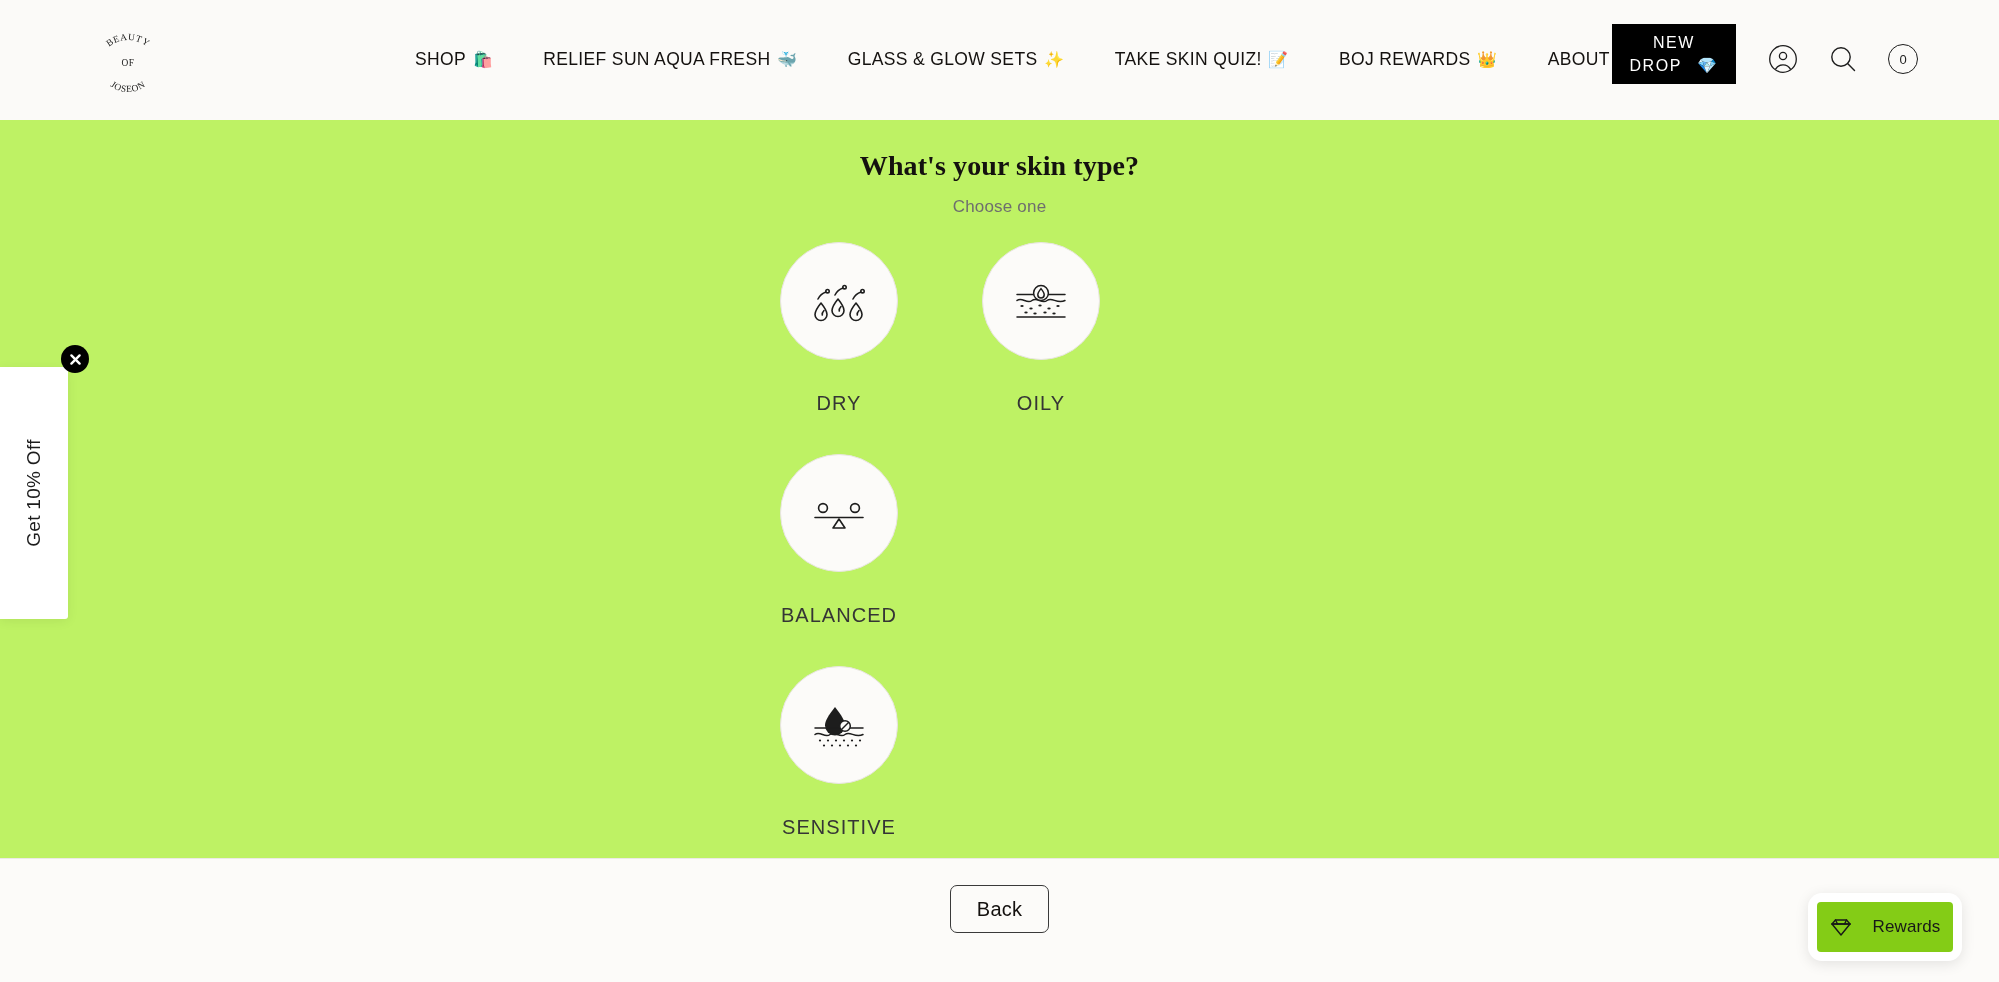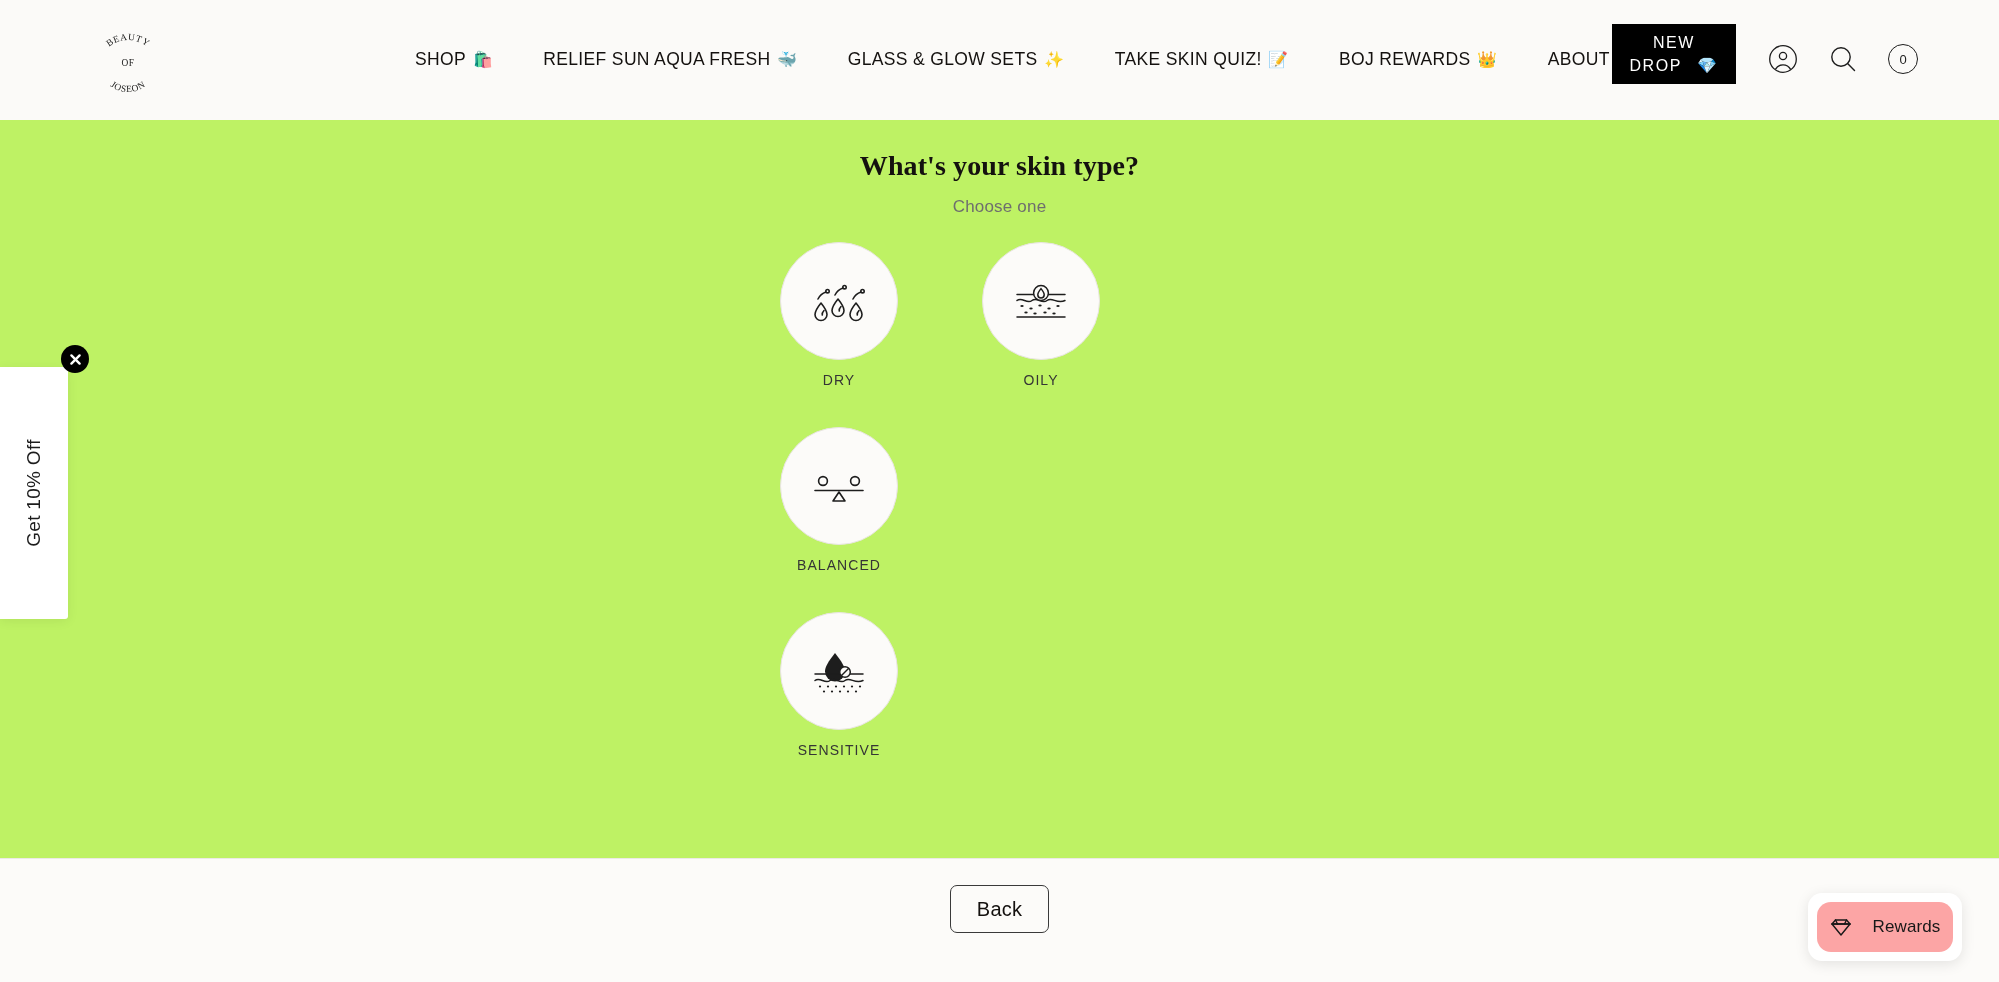--- a/index.html
+++ b/index.html
@@ -165,22 +165,22 @@
   .opt-circle {
     width: 118px; height: 118px;
     border-radius: 50%;
     border: 1px solid #e8e5e0;
     background: #fcfbf9;
     display: flex;
     align-items: center;
     justify-content: center;
   }
   .opt-label {
-    margin-top: 12px;
-    font-size: 14px;
+    margin-top: 32px;
+    font-size: 20px;
     letter-spacing: 1.05px;
     color: #353535;
     white-space: nowrap;
     text-align: left;
   }
   .opt-svg { display: block; }
 
   
   .footer-div {
     position: absolute;
@@ -254,22 +254,22 @@
     left: 1808px;
     top: 893px;
     padding: 9px;
     background: #ffffff;
     border-radius: 14px;
     box-shadow: 0 3px 14px rgba(0,0,0,0.10);
   }
   .rewards-btn {
     width: 136px;
     height: 50px;
-    background: #fca5a5;
-    border-radius: 14px;
+    background: #84cc16;
+    border-radius: 4px;
     border: none;
     display: flex;
     align-items: center;
     justify-content: center;
     gap: 21px;
     cursor: pointer;
   }
   .rewards-label {
     font-size: 17px;
     color: #181818;

